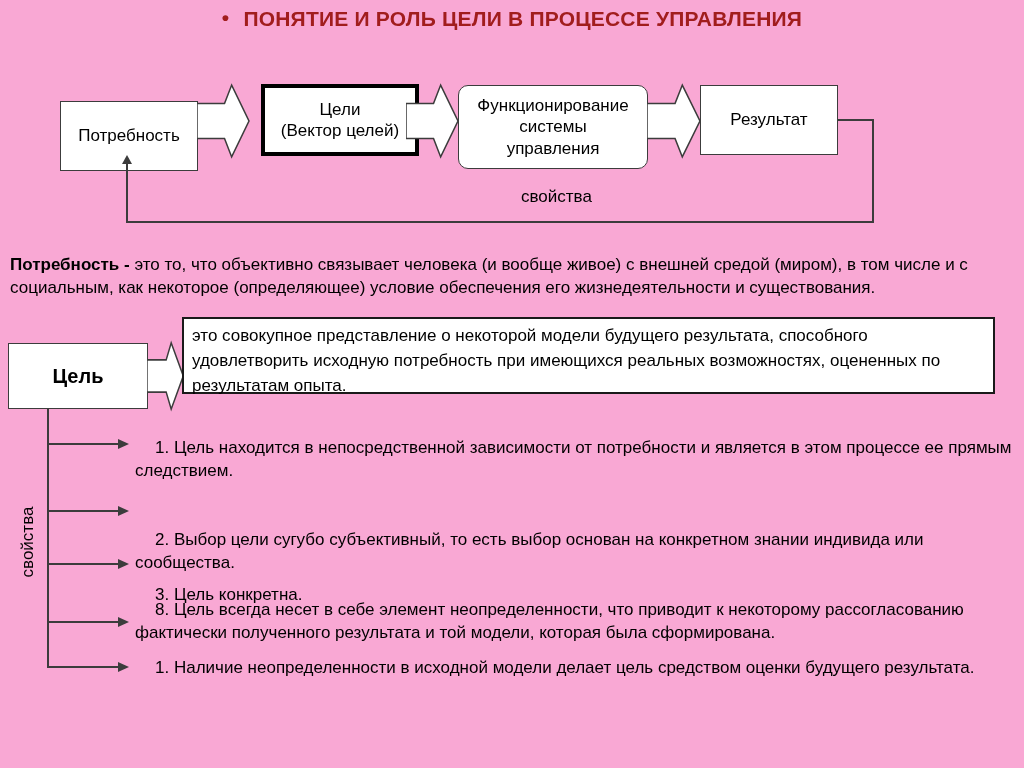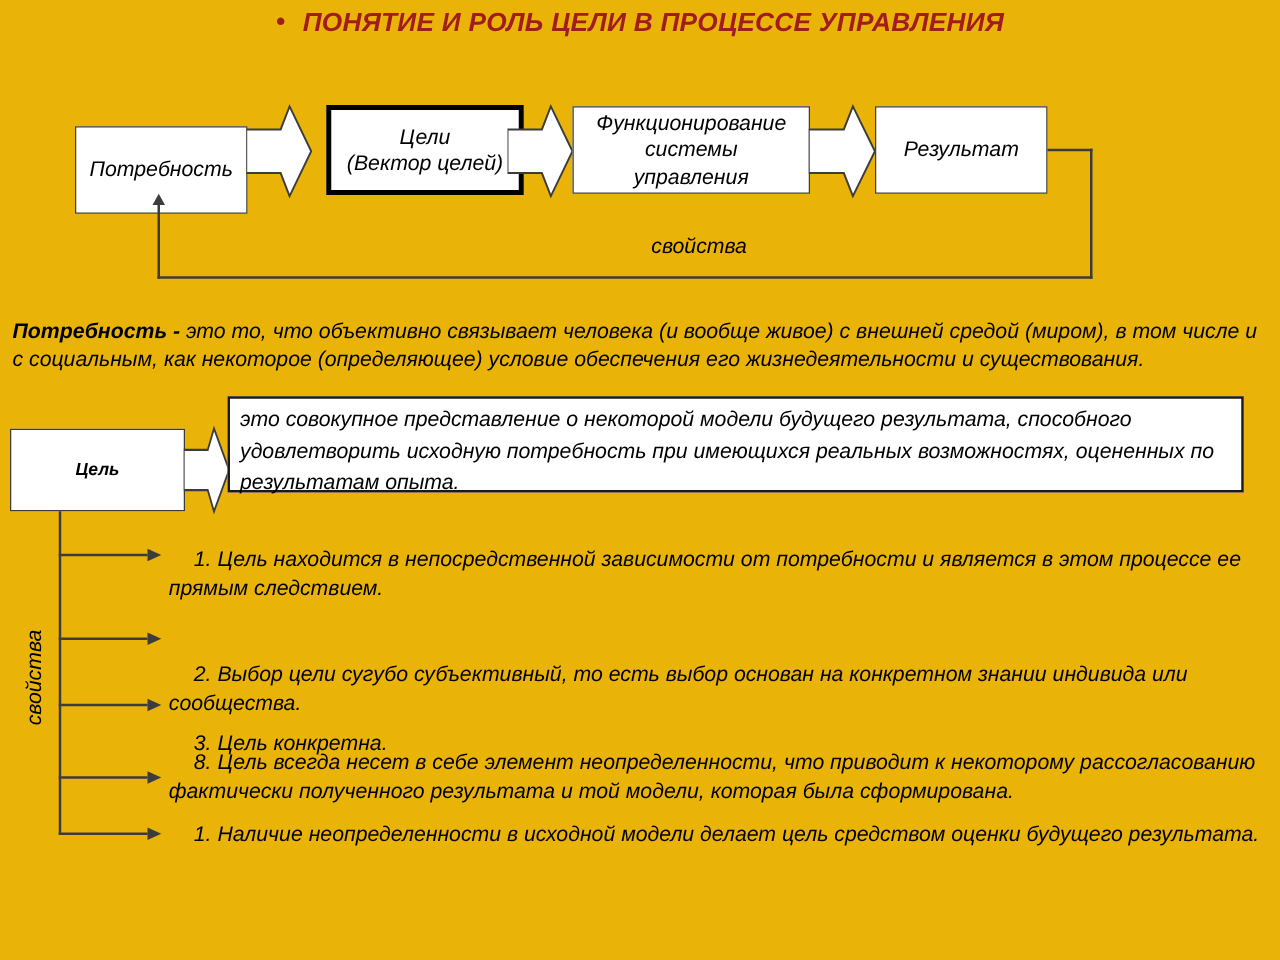--- a/index.html
+++ b/index.html
@@ -1,19 +1,19 @@
 <!DOCTYPE html>
 <html lang="ru" style="--title-color: #a11d1d; --line-color: #3c3c3c;"><head>
 <meta charset="utf-8">
 <title>Slide</title>
 <style>
   * { margin:0; padding:0; box-sizing:border-box; }
   html,body { background:#ffffff; }
   body { font-family:"Liberation Sans", sans-serif; color:#000; }
-  .slide { position:relative; width:1024px; height:768px; background:#eab308; overflow:hidden;font-style:italic; }
+  .slide { position:relative; width:1024px; height:768px; background:#f9a8d4; overflow:hidden; }
   .abs { position:absolute; }
 
   
   .title { left:0; top:7px; width:1024px; text-align:center; font-weight:bold;
            font-size:21px; letter-spacing:0.2px; color:var(--title-color,#a11d1d); }
   .title .bullet { display:inline-block; margin-right:14px; transform:translateY(-1px); }
 
   
   .box { border:1px solid var(--line-color,#3c3c3c); background:#fff;
          display:flex; align-items:center; justify-content:center; text-align:center;
@@ -60,21 +60,21 @@
 
     <div class="abs box thick" style="left:261px; top:84px; width:158px; height:72px;">Цели
 (Вектор целей)</div>
 
     <div class="abs flow-arrow" style="left:406px; top:82px; width:53px; height:78px;">
       <svg viewBox="0 0 52 76" preserveAspectRatio="none">
           <polygon points="0,21 27,21 34,3 51,38 34,73 27,55 0,55" fill="#ffffff" stroke="#3c3c3c" stroke-width="1.5"></polygon>
         </svg>
     </div>
 
-    <div class="abs box" style="left:458px; top:85px; width:190px; height:70px;">Функционирование
+    <div class="abs box" style="left:458px; top:85px; width:190px; height:84px;border-radius:10px;">Функционирование
 системы
 управления</div>
 
     <div class="abs flow-arrow" style="left:647px; top:82px; width:54px; height:78px;">
       <svg viewBox="0 0 52 76" preserveAspectRatio="none">
           <polygon points="0,21 27,21 34,3 51,38 34,73 27,55 0,55" fill="#ffffff" stroke="#3c3c3c" stroke-width="1.5"></polygon>
         </svg>
     </div>
 
     <div class="abs box" style="left:700px; top:85px; width:138px; height:70px;text-align:center;">Результат</div>
@@ -86,21 +86,21 @@
     <div class="abs ah-up" style="left:122px; top:155px;"></div>
 
     <div class="abs small-label" style="left:521px; top:187px;">свойства</div>
   </div>
 
   <div class="abs para" style="left:10px; top:253px; width:1004px;">
     <span class="bold">Потребность - </span><span>это то, что объективно связывает человека (и вообще живое) с внешней средой (миром), в том числе и с социальным, как некоторое (определяющее) условие обеспечения его жизнедеятельности и существования.</span>
   </div>
 
   <div>
-    <div class="abs box bold" style="left:8px; top:343px; width:140px; height:66px; font-size:14px;">Цель</div>
+    <div class="abs box bold" style="left:8px; top:343px; width:140px; height:66px; font-size:20px;">Цель</div>
 
     <div class="abs flow-arrow" style="left:147px; top:340px; width:37px; height:72px;">
       <svg viewBox="0 0 52 76" preserveAspectRatio="none">
           <polygon points="0,21 27,21 34,3 51,38 34,73 27,55 0,55" fill="#ffffff" stroke="#3c3c3c" stroke-width="2"></polygon>
         </svg>
     </div>
 
     <div class="abs box def" style="left:182px; top:317px; width:813px; height:77px; font-size:17px;">это совокупное представление о некоторой модели будущего результата, способного удовлетворить исходную потребность при имеющихся реальных возможностях, оцененных по результатам опыта.</div>
 
     <div class="abs line" style="left:47px; top:409px; width:2px; height:259px;"></div>

